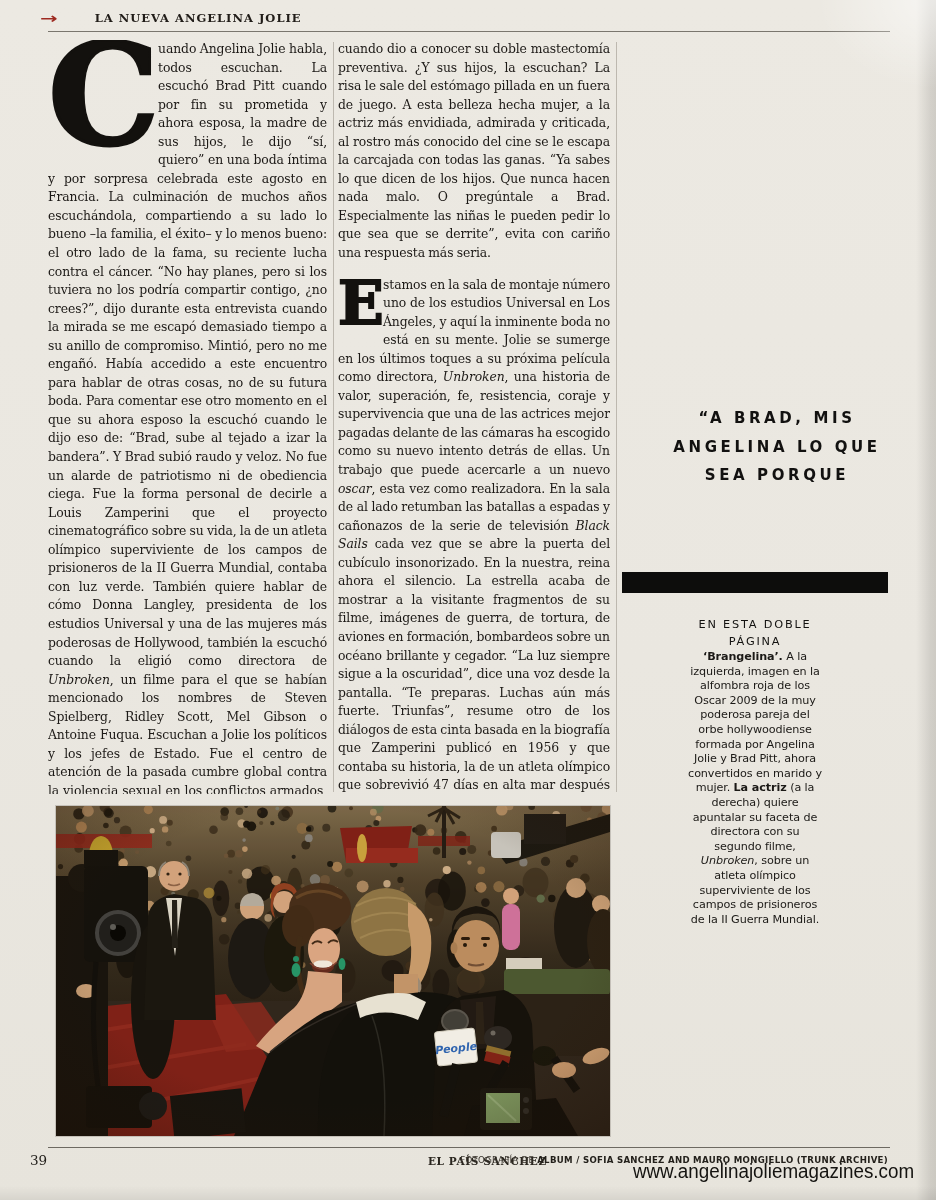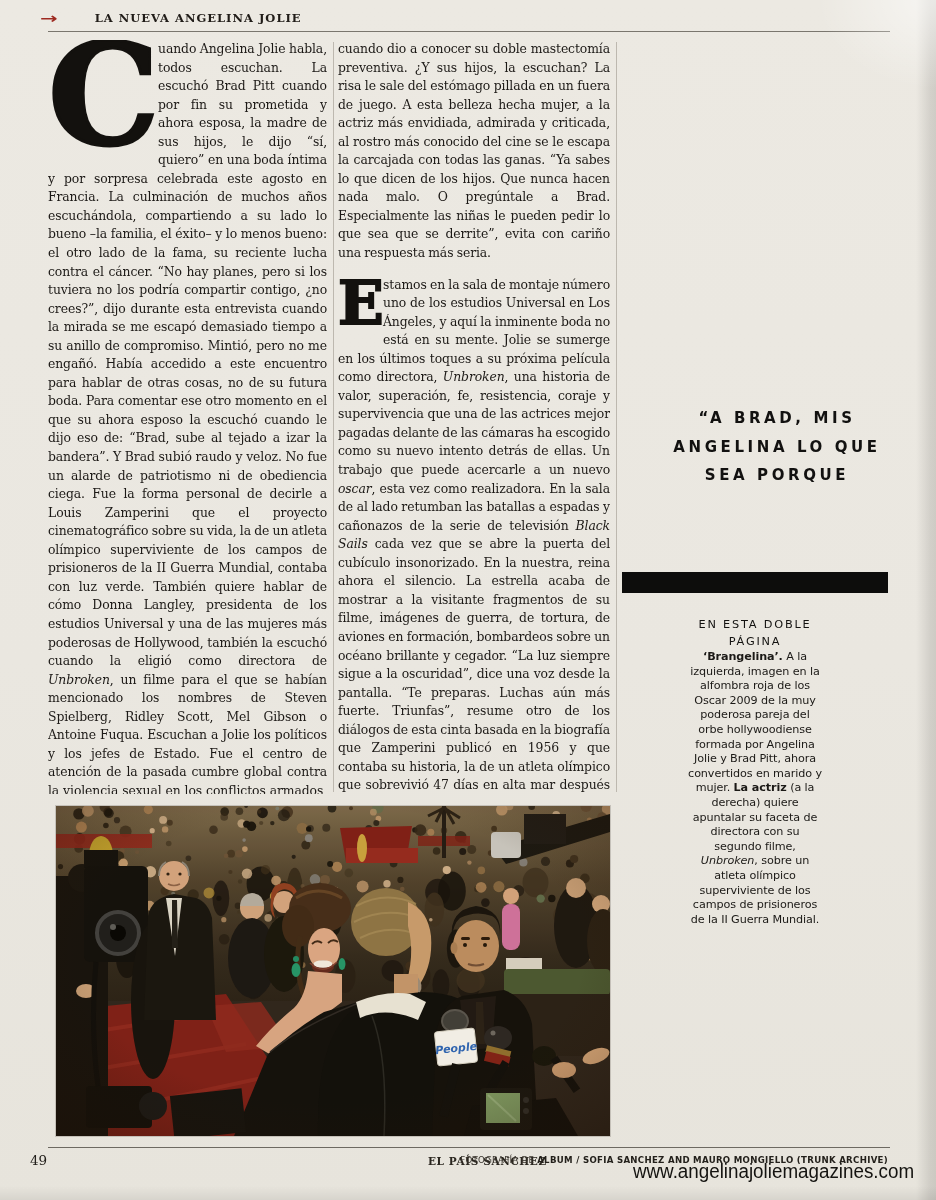--- a/index.html
+++ b/index.html
@@ -457,21 +457,21 @@
         <rect x="116" y="286" width="72" height="44" fill="#0e0d0b" transform="rotate(-6 152 308)"></rect>
       </g>
 
       <rect width="554" height="330" fill="rgba(205,150,70,0.05)"></rect>
       <rect width="554" height="330" fill="url(#vig)"></rect>
     </svg>
   </figure>
 
   <footer>
     <div class="footer-rule"></div>
-    <div class="page-number">49</div>
+    <div class="page-number">39</div>
     <div class="magazine-name">EL PAÍS SANCHEZ</div>
     <div class="photo-credit"><span>FOTOGRAFÍA DE </span><span class="bd">ALBUM / SOFIA SANCHEZ AND MAURO MONGIELLO (TRUNK ARCHIVE)</span></div>
     <div class="watermark">www.angelinajoliemagazines.com</div>
   </footer>
 
   <div class="scan-right"></div>
   <div class="scan-corner"></div>
   <div class="scan-bottom"></div>
 </div>
 

